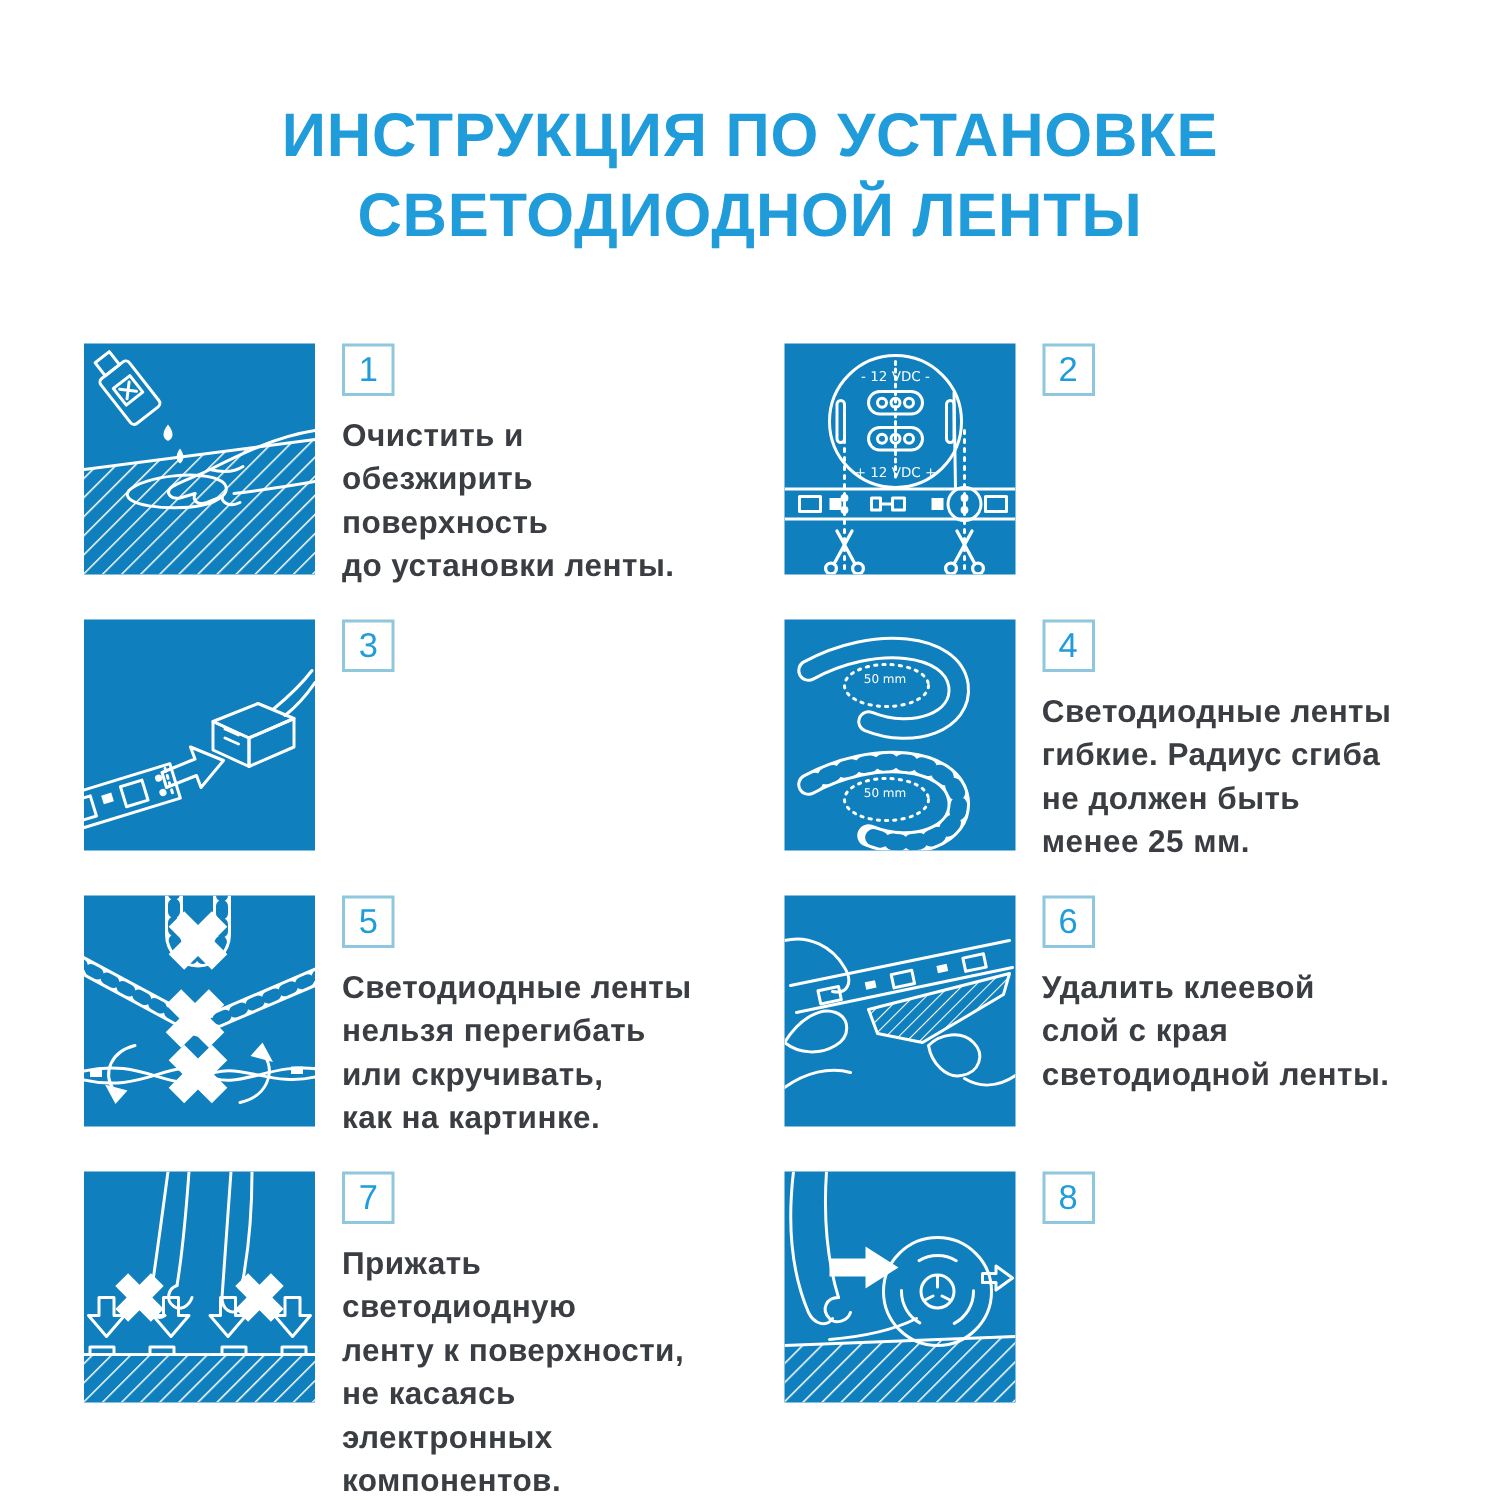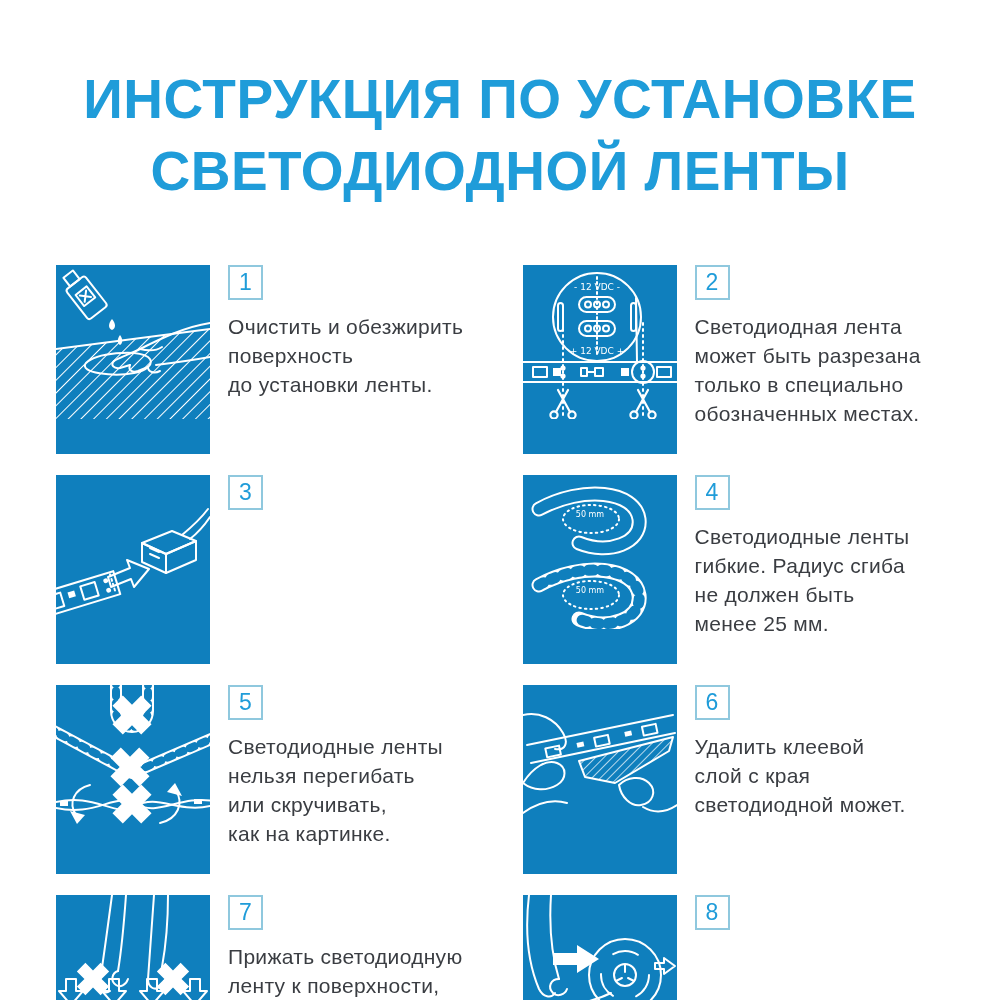--- a/index.html
+++ b/index.html
@@ -4,47 +4,47 @@
 <style>
   html,body{margin:0;padding:0;background:#fff;}
   .page{
     width:1000px;height:1000px;box-sizing:border-box;
     padding-top:64px;overflow:hidden;background:var(--page-bg,#fff);
     font-family:"Liberation Sans",sans-serif;
   }
   .title{
     margin:0 60px 58px;text-align:center;
     color:var(--title-blue,#1F9CD9);
-    font-size:55px;font-weight:700;line-height:1.3;letter-spacing:.5px;
+    font-size:41px;font-weight:700;line-height:1.3;letter-spacing:.5px;
     white-space:pre-line;
   }
   .grid{
     margin:0 55px 0 56px;
     display:grid;grid-template-columns:1fr 1fr;
     column-gap:44px;row-gap:21px;
   }
   .step{display:flex;gap:18px;}
   .art{
-    width:154px;height:189px;flex:0 0 154px;
+    width:154px;height:154px;flex:0 0 154px;
     background:var(--square-blue,#0F7FBD);overflow:hidden;
   }
   .art svg{display:block;width:154px;height:154px;}
   .info{flex:1;min-width:0;}
   .badge{
     width:31px;height:31px;box-sizing:content-box;
     border:2px solid var(--badge-border,#8FC8DE);
     color:var(--badge-number,#1F9CD9);
     font-size:23px;line-height:1;
     display:flex;align-items:center;justify-content:center;
     margin-bottom:12px;background:#fff;
   }
   .text{
     margin:0;white-space:pre-line;
     color:var(--body-text,#3A3D42);
-    font-size:21px;line-height:29px;letter-spacing:.3px;
+    font-size:21px;line-height:29px;letter-spacing:.3px;font-weight:bold;
   }
   
   .art path,.art line,.art rect,.art circle,.art ellipse,.art polyline,.art polygon{
     stroke:var(--line-art,#fff);stroke-width:2;fill:none;
     stroke-linecap:round;stroke-linejoin:round;
   }
   .art .f{fill:var(--line-art,#fff);stroke:none;}
   .art .hatch{fill:url(#hatch);stroke:none;}
   .art .hatch2{fill:url(#hatch2);stroke:none;}
   .art .bo{stroke-width:12;}
@@ -157,24 +157,20 @@
             <text x="74" y="89" font-size="9">+ 12 VDC +</text>
             <rect x="35" y="38" width="5" height="28" rx="2.5"></rect>
             <rect x="108" y="38" width="5" height="28" rx="2.5"></rect>
           </g>
         </svg>
       </div>
       <div class="info">
         <div class="badge">
           <span>2</span>
         </div>
-        <p class="text">Светодиодная лента
-может быть разрезана
-только в специально
-обозначенных местах.</p>
       </div>
     </section>
 
     <section class="step">
       <div class="art">
         <svg viewBox="0 0 154 154">
           <g transform="rotate(-17 40 115)">
             <rect x="-34" y="102" width="96" height="24"></rect>
             <rect x="-8" y="107" width="13" height="14"></rect>
             <rect class="f" x="12" y="109" width="7" height="6"></rect>
@@ -297,21 +293,21 @@
             <path d="M120,122 C130,128 142,128 154,120"></path>
           </g>
         </svg>
       </div>
       <div class="info">
         <div class="badge">
           <span>6</span>
         </div>
         <p class="text">Удалить клеевой
 слой с края
-светодиодной может.</p>
+светодиодной ленты.</p>
       </div>
     </section>
 
     <section class="step">
       <div class="art">
         <svg viewBox="0 0 154 154">
           <rect class="hatch" x="0" y="122" width="154" height="32"></rect>
           <line x1="0" y1="122" x2="154" y2="122"></line>
           <rect x="4" y="117" width="16" height="5"></rect>
           <rect x="44" y="117" width="16" height="5"></rect>

